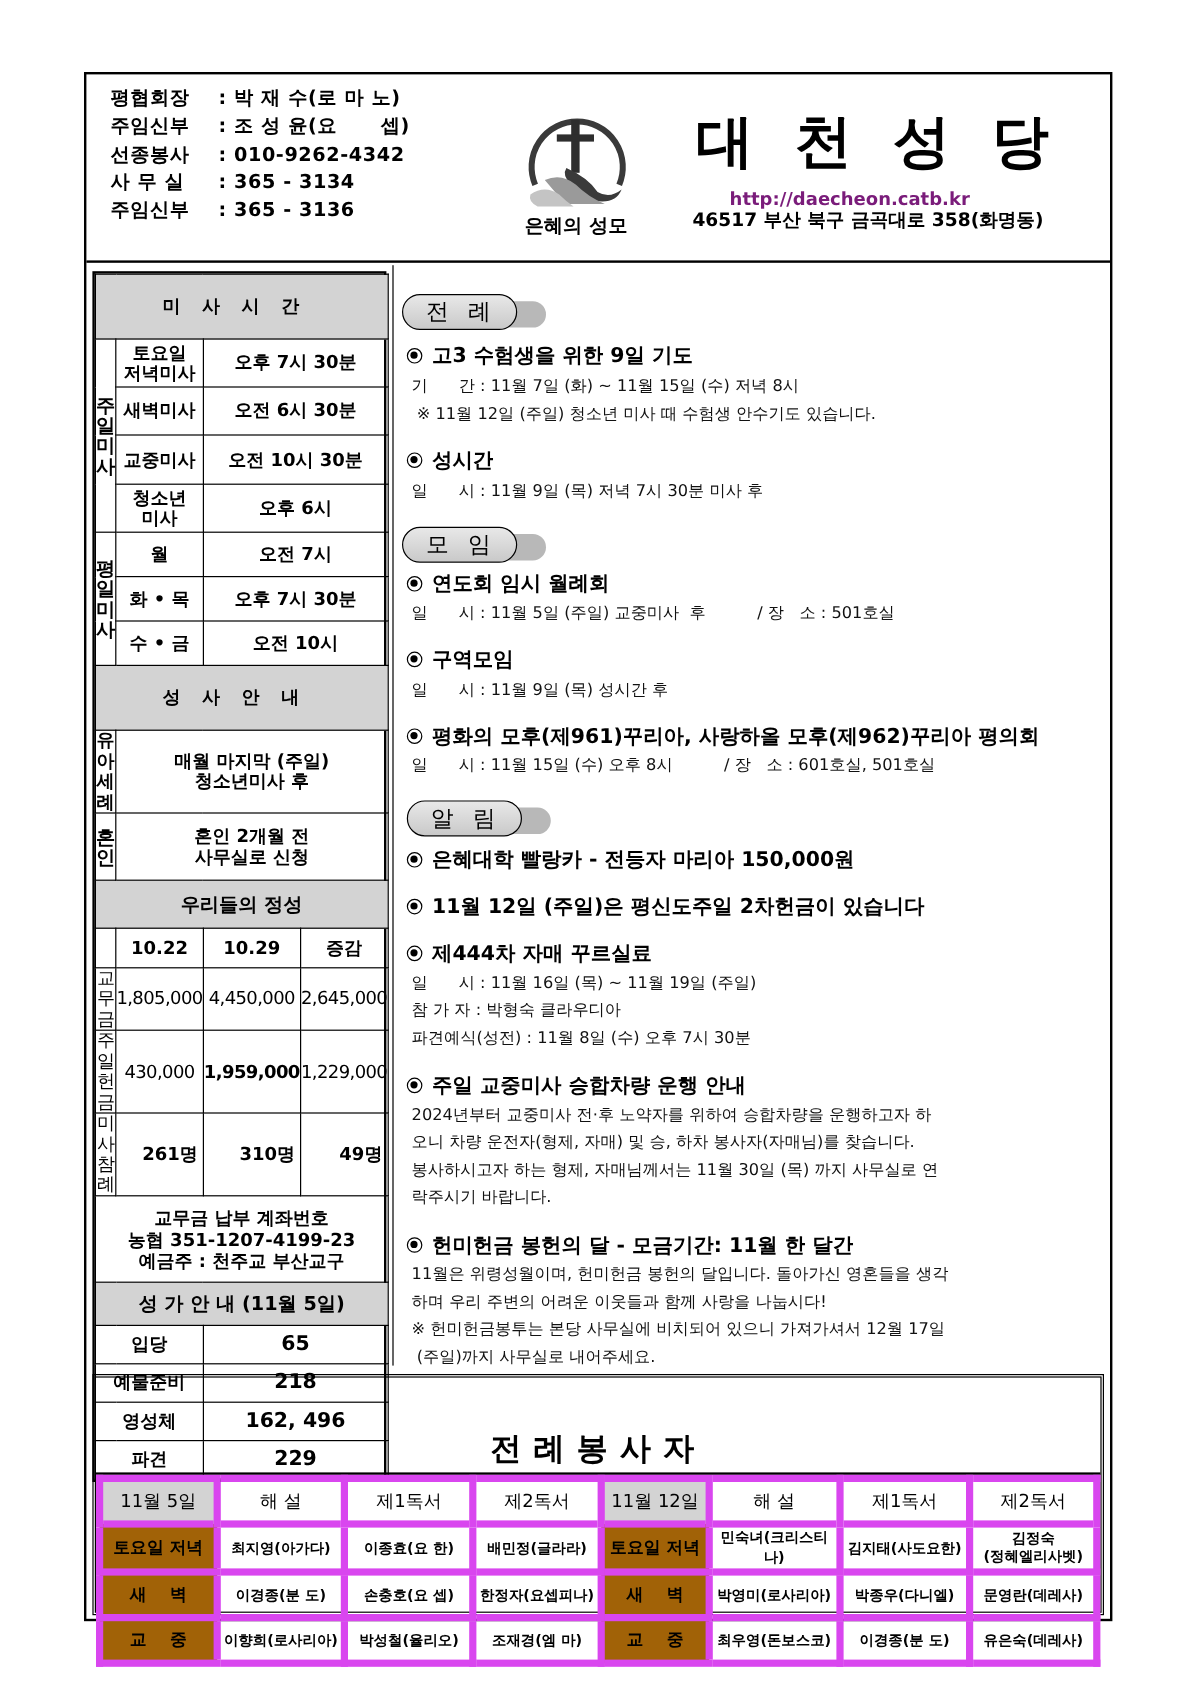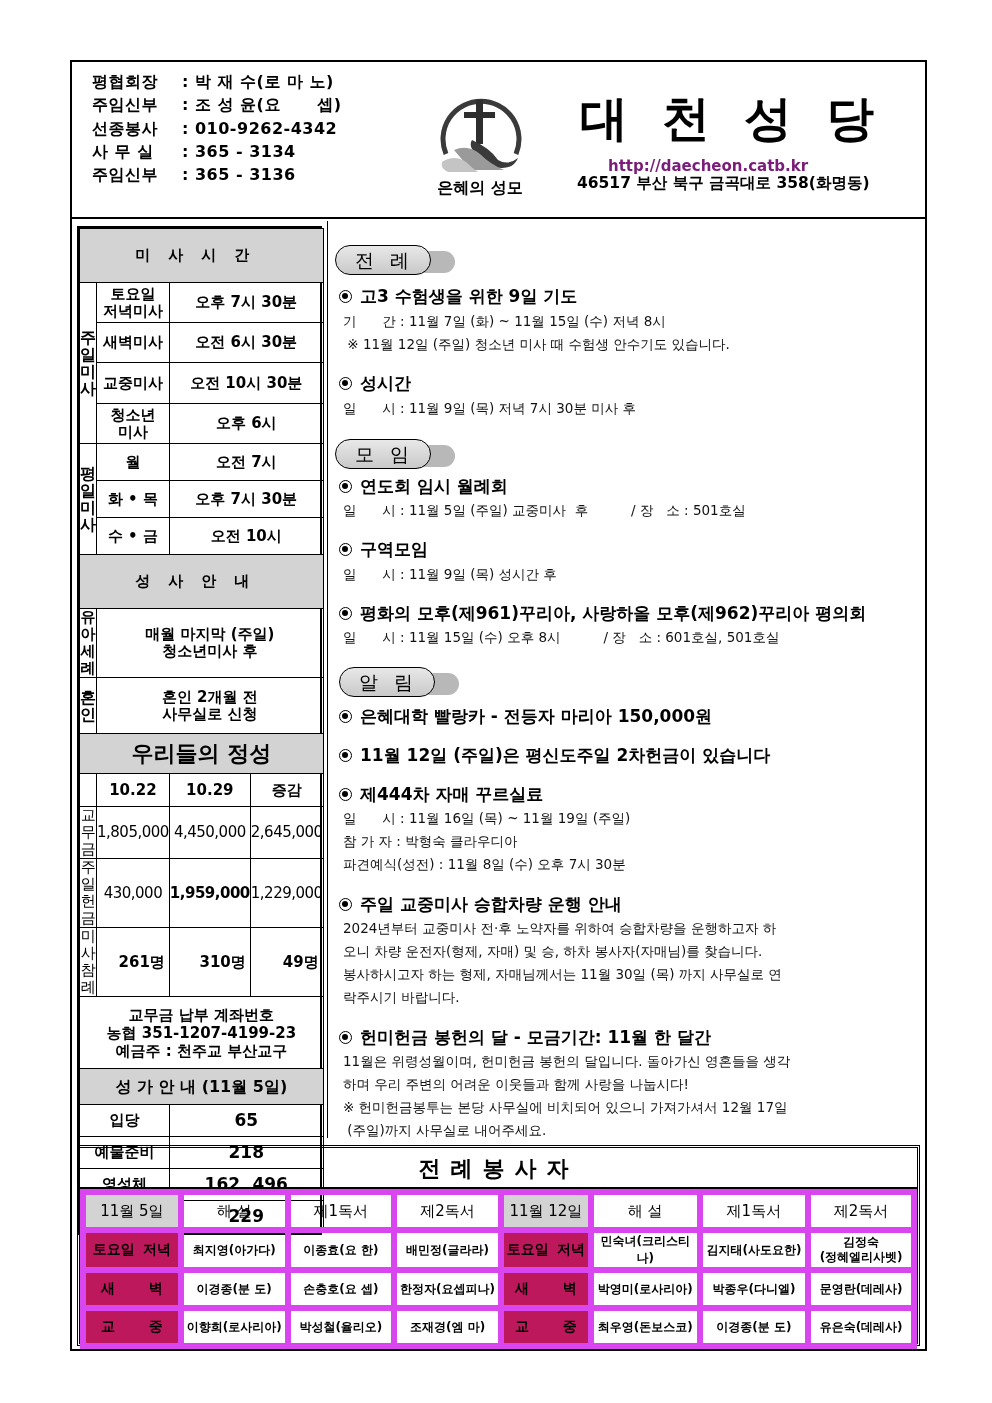--- a/index.html
+++ b/index.html
@@ -35,25 +35,25 @@
   .pill { position: absolute; width: 96px; height: 30px; }
   .pill .shadow { position: absolute; left: 24px; top: 6px; width: 96px; height: 22px; background: #b8b8b8; border-radius: 0 14px 14px 0; }
   .pill .body { position: absolute; left: 0; top: 0; width: 96px; height: 30px; border: 1px solid #000; border-radius: 15px; background: linear-gradient(#e8e8e8, #c9c9c9); text-align: center; font-size: 19px; line-height: 28px; letter-spacing: 16px; padding-left: 14px; }
   .item-title { position: absolute; left: 10px; font-size: 17px; font-weight: bold; white-space: nowrap; }
   .item-title .bullet { display: inline-block; width: 13px; height: 13px; border: 1.5px solid #000; border-radius: 50%; position: relative; margin-right: 8px; top: 1px; }
   .item-title .bullet::after { content: ""; position: absolute; left: 2px; top: 2px; width: 6px; height: 6px; background: #000; border-radius: 50%; }
   .line { position: absolute; left: 14px; font-size: 13.5px; white-space: pre; color: #111; }
 
   
   .bottom { position: absolute; left: 5px; top: 1083px; width: 843px; height: 201px; border: 3px double #000; border-width: 3px; }
-  .bt-title { height: 41px; border-bottom: 2px solid #000; text-align: center; font-size: 22px; font-weight: bold; line-height: 41px; letter-spacing: 10px; }
+  .bt-title { height: 41px; border-bottom: 2px solid #000; text-align: center; font-size: 26px; font-weight: bold; line-height: 41px; letter-spacing: 10px; margin-top: 40px; }
   table.bt { border-collapse: collapse; width: 100%; }
   table.bt td { border: 6px solid #d946ef; text-align: center; font-size: 14px; height: 38px; }
   table.bt td.date { background: #d3d3d3; font-size: 15px; }
-  table.bt td.rowlbl { background: #be185d; font-size: 14px; font-weight: bold; font-family: Liberation Mono, monospace; }
+  table.bt td.rowlbl { background: #a16207; font-size: 14px; font-weight: bold; }
   table.bt td.nm { font-size: 12px; font-weight: bold; }
   table.bt td.sep { border-right: 3px double #000; }
   table.bt tr.hdr td { border-bottom: 3px double #000; font-size: 15px; }
 </style>
 </head>
 <body>
 
 <div class="page">
 
   <div class="header">
@@ -139,21 +139,21 @@
           <td colspan="3" style="white-space:pre-line">매월 마지막 (주일)
 청소년미사 후</td>
         </tr>
         <tr style="height:56px">
           <td style="font-size:16px">혼 인</td>
           <td colspan="3" style="white-space:pre-line">혼인 2개월 전
 사무실로 신청</td>
         </tr>
 
         <tr>
-              <td colspan="4" class="gray" style="height:40px;font-size:22px">우리들의 정성</td>
+              <td colspan="4" class="gray" style="height:40px;font-size:16px">우리들의 정성</td>
             </tr>
         <tr style="height:33px">
           <td></td>
           <td>10.22</td>
           <td>10.29</td>
           <td>증감</td>
         </tr>
         <tr style="height:36px">
           <td class="tiny" style="font-weight:normal">교무금</td>
           <td class="tiny" style="font-weight:normal">1,805,000</td>

